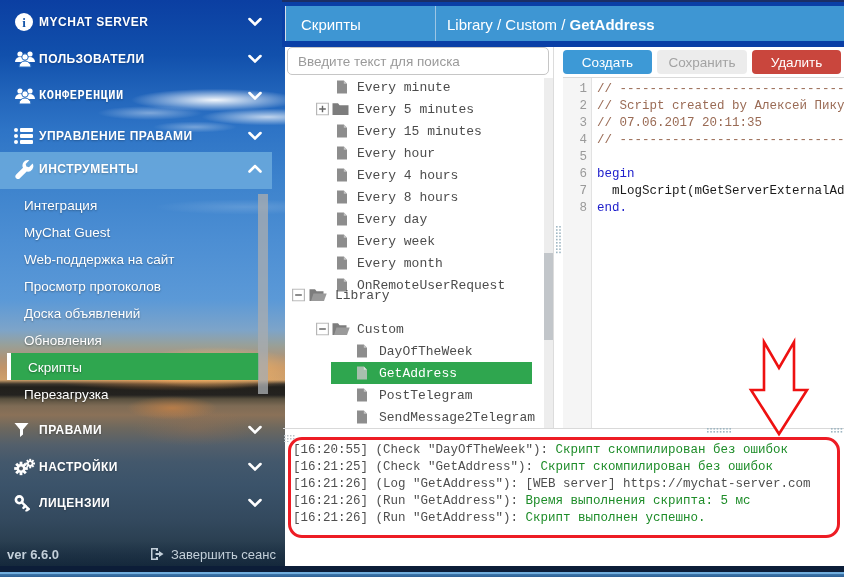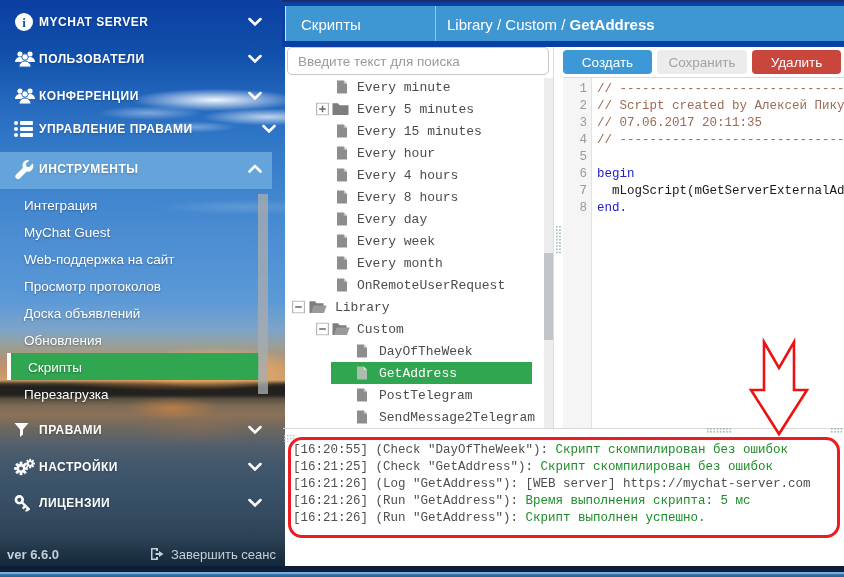--- a/index.html
+++ b/index.html
@@ -95,35 +95,35 @@
       <path d="M1 12 a5 5 0 0 1 10 0 z" fill="#fff"></path>
       <path d="M11 12 a5 5 0 0 1 10 0 z" fill="#fff"></path>
       <circle cx="11" cy="7" r="3.2" fill="#fff" stroke="#2a6fc2" stroke-width="1"></circle>
       <path d="M5 17 a6 6 0 0 1 12 0 z" fill="#fff" stroke="#2a6fc2" stroke-width="1"></path>
     </svg>
     <span class="txt">ПОЛЬЗОВАТЕЛИ</span>
     <svg class="ch" width="14" height="9" viewBox="0 0 14 9">
       <path d="M1.5 1.5 L7 7 L12.5 1.5" fill="none" stroke="#fff" stroke-width="2.6" stroke-linecap="round"></path>
     </svg>
   </div>
-<div class="mrow" style="top:77px;">
+<div class="mrow" style="top:77px;font-family:Liberation Mono, monospace;">
     <svg class="ic" width="22" height="18" viewBox="0 0 22 18">
       <circle cx="6" cy="4" r="2.6" fill="#fff"></circle>
       <circle cx="16" cy="4" r="2.6" fill="#fff"></circle>
       <path d="M1 12 a5 5 0 0 1 10 0 z" fill="#fff"></path>
       <path d="M11 12 a5 5 0 0 1 10 0 z" fill="#fff"></path>
       <circle cx="11" cy="7" r="3.2" fill="#fff" stroke="#2a6fc2" stroke-width="1"></circle>
       <path d="M5 17 a6 6 0 0 1 12 0 z" fill="#fff" stroke="#2a6fc2" stroke-width="1"></path>
     </svg>
     <span class="txt">КОНФЕРЕНЦИИ</span>
     <svg class="ch" width="14" height="9" viewBox="0 0 14 9">
       <path d="M1.5 1.5 L7 7 L12.5 1.5" fill="none" stroke="#fff" stroke-width="2.6" stroke-linecap="round"></path>
     </svg>
   </div>
-<div class="mrow" style="top:110px;padding-left:14px;">
+<div class="mrow" style="top:117px;">
     <svg class="ic" width="19" height="17" viewBox="0 0 19 17">
       <g fill="#fff">
         <circle cx="2" cy="2.5" r="2"></circle>
         <rect x="6" y="0.6" width="13" height="3.8" rx="1"></rect>
         <circle cx="2" cy="8.5" r="2"></circle>
         <rect x="6" y="6.6" width="13" height="3.8" rx="1"></rect>
         <circle cx="2" cy="14.5" r="2"></circle>
         <rect x="6" y="12.6" width="13" height="3.8" rx="1"></rect>
       </g>
     </svg>
@@ -326,21 +326,21 @@
       </svg>
       <span class="lbl" style="left:72px;">Every month</span>
     </div>
 <div class="trow" style="top:198px;">
       <svg style="left:51px;" width="12" height="14" viewBox="0 0 12 14">
         <path d="M1 0.5 H7.8 L11 3.7 V13.5 H1 Z" fill="#8d8d8d"></path>
         <path d="M7.8 0.5 L11 3.7 H7.8 Z" fill="#c6c6c6"></path>
       </svg>
       <span class="lbl" style="left:72px;">OnRemoteUserRequest</span>
     </div>
-<div class="trow" style="top:220px;">
+<div class="trow" style="top:208px;">
       <svg style="left:7px;" width="13" height="13" viewBox="0 0 11 11">
         <rect x="0.5" y="0.5" width="10" height="10" fill="#fff" stroke="#b6b6b6"></rect>
         <path d="M2.7 5.5 H8.3" stroke="#666" stroke-width="1.2"></path>
       </svg>
       <svg style="left:24px;" width="18" height="13" viewBox="0 0 18 13">
         <path d="M0.5 0.8 H6 L7.6 2.8 H14.5 V12.4 H0.5 Z" fill="#7d7d7d"></path>
         <path d="M4.5 5 H17.7 L15 12.4 H2 Z" fill="#9a9a9a"></path>
       </svg>
       <span class="lbl" style="left:50px;">Library</span>
     </div>

